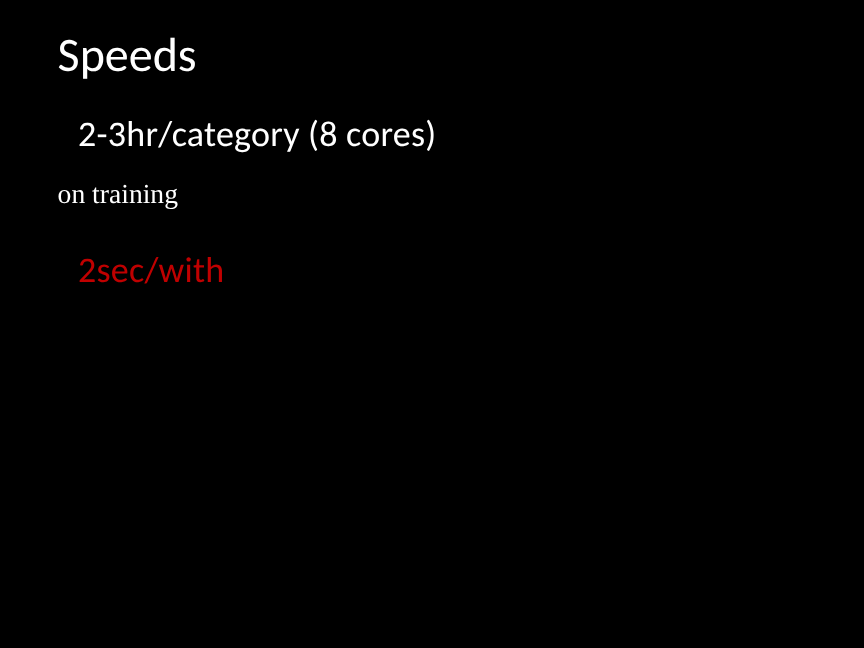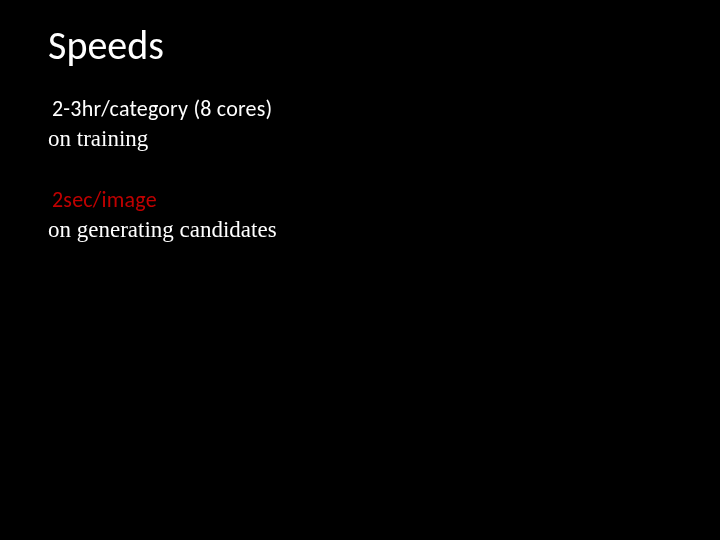--- a/index.html
+++ b/index.html
@@ -23,24 +23,24 @@
     font-size: 40px;
     font-weight: 400;
     margin: 0 0 28px 0;
     line-height: 1.1;
   }
   .block {
     margin-bottom: 34px;
   }
   .headline {
     color: #ffffff;
-    font-size: 22px;
+    font-size: 30px;
     font-weight: 400;
     line-height: 1.15;
-    margin: 4px;
+    margin: 17px;
     letter-spacing: 0.2px;
   }
   .headline.red {
     color: #c00000;
   }
   .sub {
     color: #ffffff;
     font-size: 23px;
     font-weight: 400;
     line-height: 1.2;
@@ -53,17 +53,16 @@
 
 <div class="slide">
   <h1 class="title">Speeds</h1>
 
   <div class="block">
     <p class="headline">2-3hr/category (8 cores)</p>
     <p class="sub">on training</p>
   </div>
 
   <div class="block">
-    <p class="headline red">2sec/image</p>
-    <p class="sub">on generating candidates</p>
+    <p class="headline red">2sec/with</p>
   </div>
 
 </div>
 
 </body></html>

